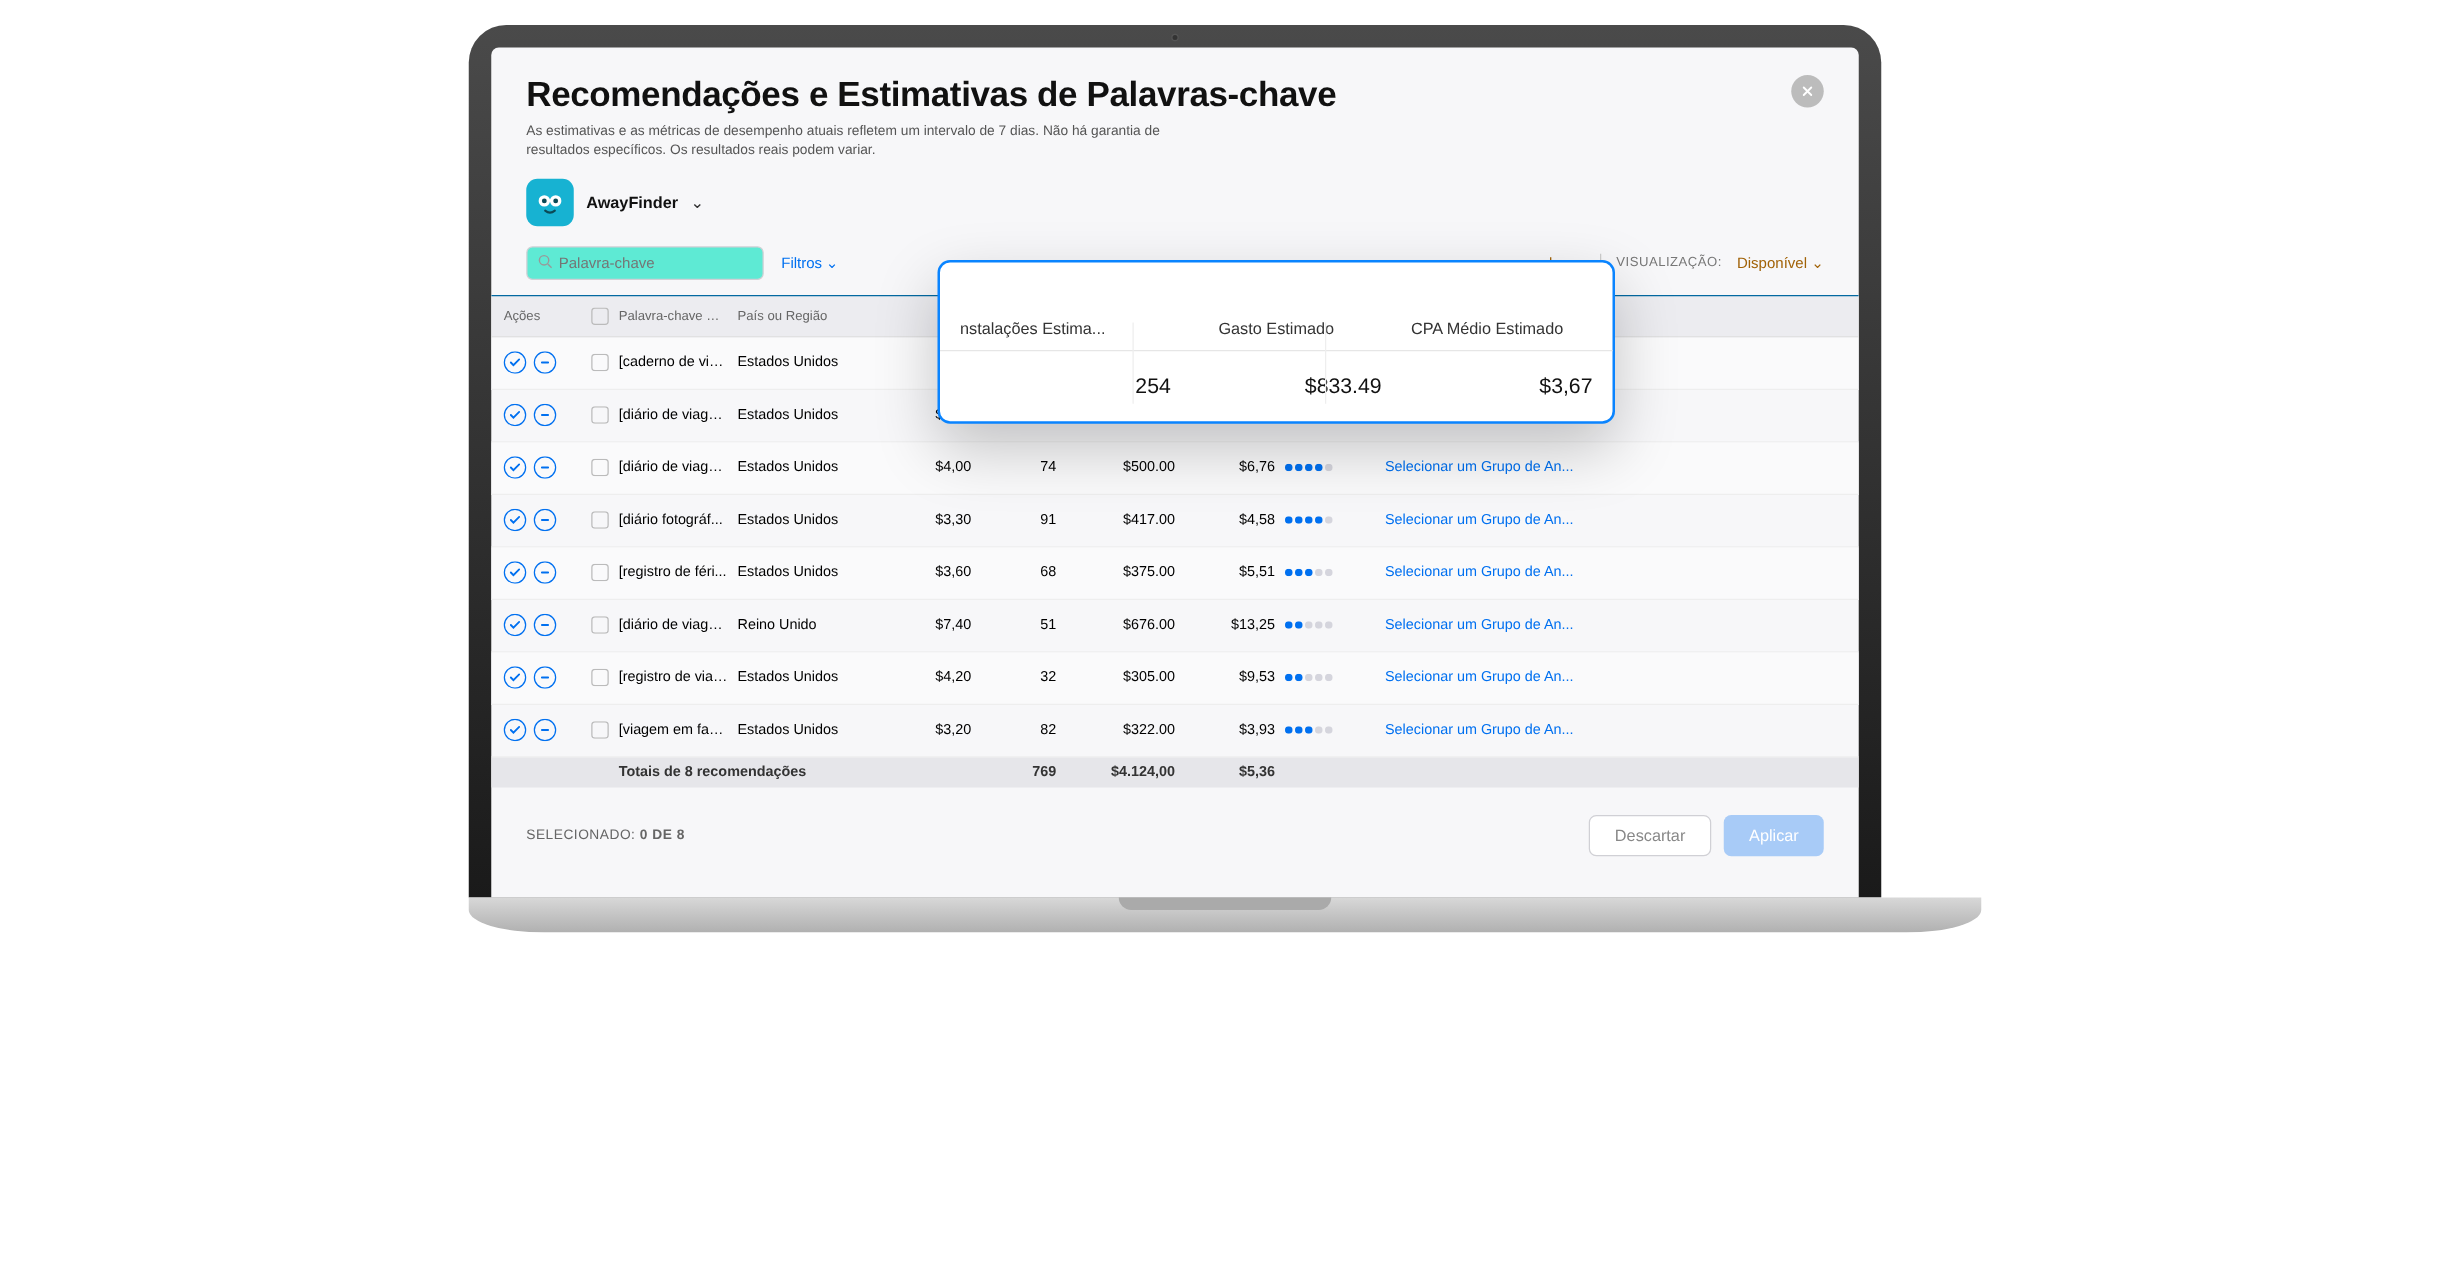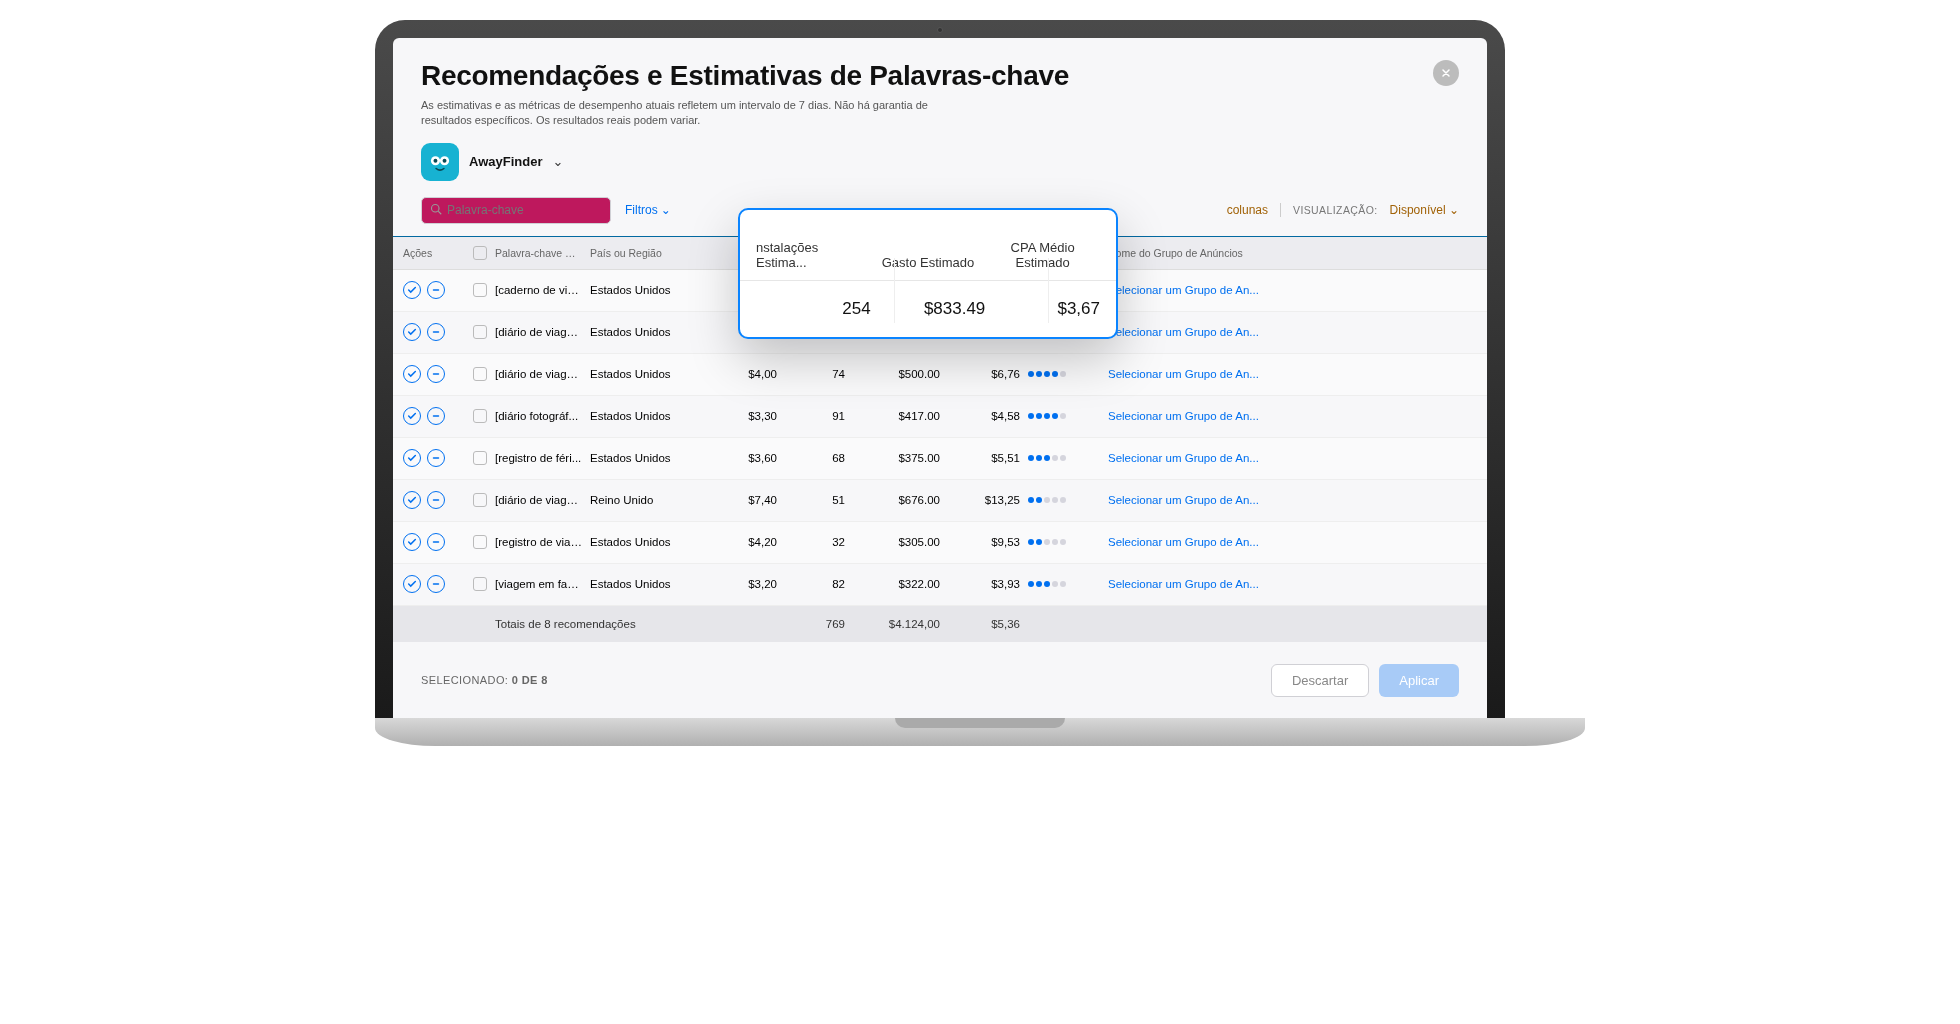--- a/index.html
+++ b/index.html
@@ -74,21 +74,21 @@
     .app-icon svg { width: 26px; height: 26px; }
     .app-name { font-size: 13px; font-weight: 600; color: #111; }
     .chev { font-size: 13px; color: #333; }
     .controls-row {
       display: flex; align-items: center; margin-top: 16px; gap: 14px;
       justify-content: space-between;
     }
     .left-controls { display: flex; align-items: center; gap: 14px; }
     .search-box {
       display: flex; align-items: center; border: 1px solid #d0d0d5; border-radius: 5px;
-      padding: 5px 8px; width: 190px; background: #be185d;
+      padding: 5px 8px; width: 190px; background: #5eead4;
     }
     .search-box input { border: none; outline: none; font-size: 12px; width: 100%; background: transparent; }
     .search-icon { color: #888; font-size: 12px; margin-right: 5px; }
     .filters-link { font-size: 12px; color: #0070f0; cursor: pointer; display: flex; align-items: center; gap: 3px; }
     .right-controls { display: flex; align-items: center; gap: 12px; font-size: 12px; color: #555; }
     .link-blue { color: #a16207; cursor: pointer; }
     .divider-v { width: 1px; height: 14px; background: #ccc; }
     .vis-label { text-transform: uppercase; letter-spacing: 0.4px; font-size: 10.5px; color: #777; }
 
     .table-wrap { margin-top: 12px; }
@@ -98,41 +98,41 @@
       align-items: center;
       font-size: 11.5px;
       padding: 0 6px;
     }
     .table-head {
       background: #ececf0; height: 34px; color: #666; font-size: 10.5px;
       border-top: 1px solid #0369a1; border-bottom: 1px solid #ddd;
     }
     .table-row { height: 42px; border-bottom: 1px solid #eee; }
     .table-row:nth-child(odd) { background: #fafafb; }
-    .totals-row { height: 36px; background: #e6e6ea; font-weight: 400; color: #333; }
+    .totals-row { height: 24px; background: #e6e6ea; font-weight: 700; color: #333; }
     .th, .td { white-space: nowrap; overflow: hidden; text-overflow: ellipsis; padding: 0 4px; }
     .th-right, .td-right { text-align: right; }
     .actions-cell { display: flex; gap: 6px; align-items: center; }
     .circ-btn {
       width: 18px; height: 18px; border: 1.6px solid #0070f0; border-radius: 50%;
       display: flex; align-items: center; justify-content: center; cursor: pointer;
       color: #0070f0; font-size: 11px;
     }
     .checkbox-sq {
       width: 14px; height: 14px; border: 1.3px solid #bbb; border-radius: 3px; cursor: pointer;
     }
     .popularity { display: flex; gap: 2px; }
     .pop-dot { width: 6px; height: 6px; border-radius: 50%; background: #d5d5dd; }
     .pop-dot.on { background: #0070f0; }
     .group-link { color: #0070f0; cursor: pointer; font-size: 11.5px; }
 
     .popup {
       position: absolute;
-      top: 170px; left: 345px;
-      width: 380px;
+      top: 170px; left: 357px;
+      width: 542px;
       background: #fff; border: 2px solid #0a84ff; border-radius: 10px;
       box-shadow: 0 20px 50px rgba(0,0,0,0.22);
       z-index: 10;
     }
     .popup-header { display: grid; grid-template-columns: 1fr 1fr 1fr; height: 70px; align-items: flex-end; padding: 0 16px 10px; }
     .popup-header div { text-align: center; font-size: 13px; font-weight: 500; color: #333; }
     .popup-header div:first-child { text-align: left; }
     .popup-header div:last-child { text-align: center; }
     .popup-divider { border-top: 1px solid #e6e6e6; }
     .popup-row { display: grid; grid-template-columns: 1fr 1fr 1fr; height: 56px; align-items: center; padding: 0 16px; }

